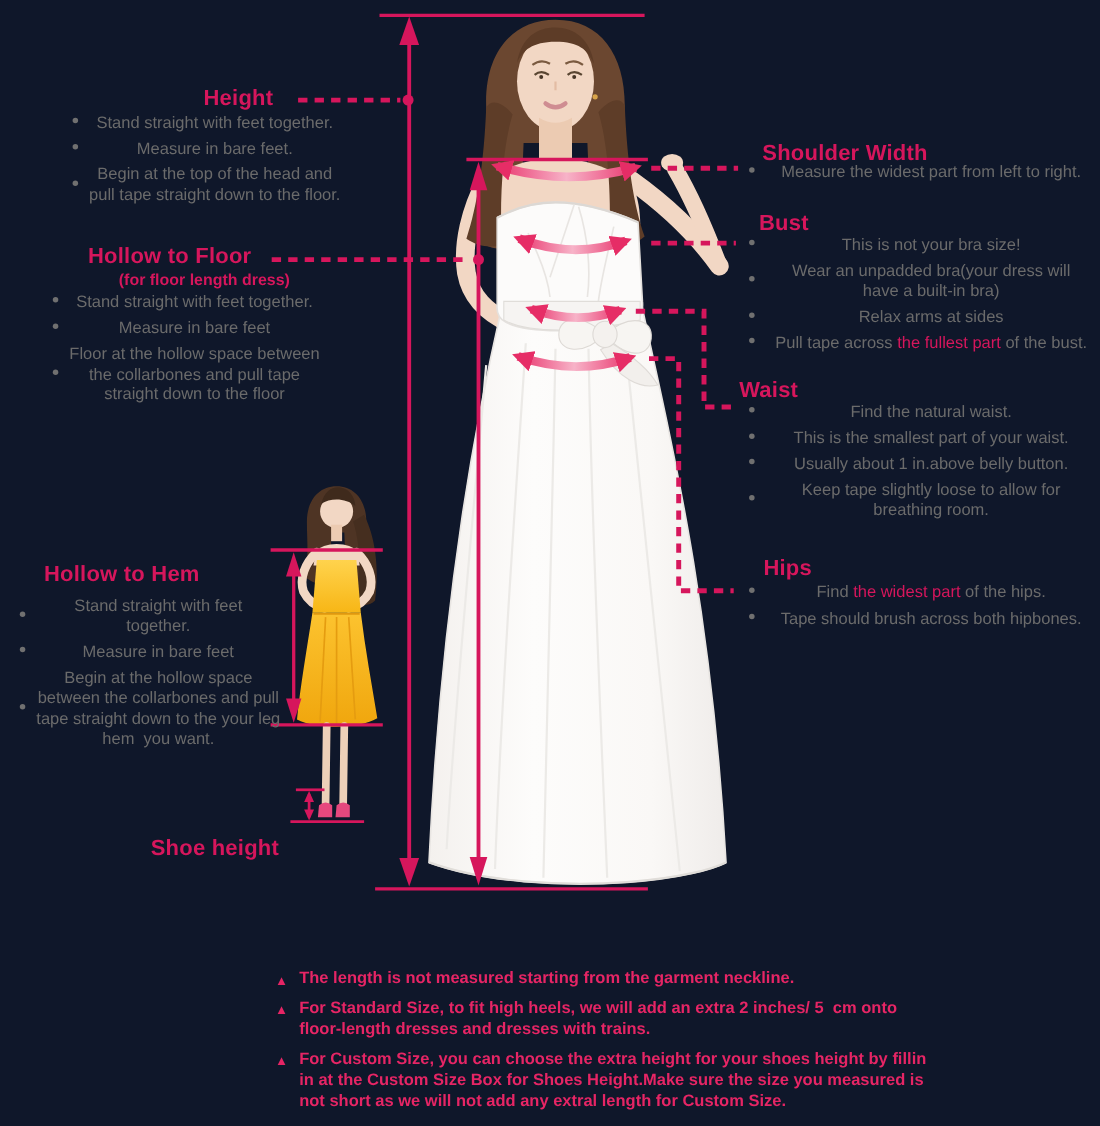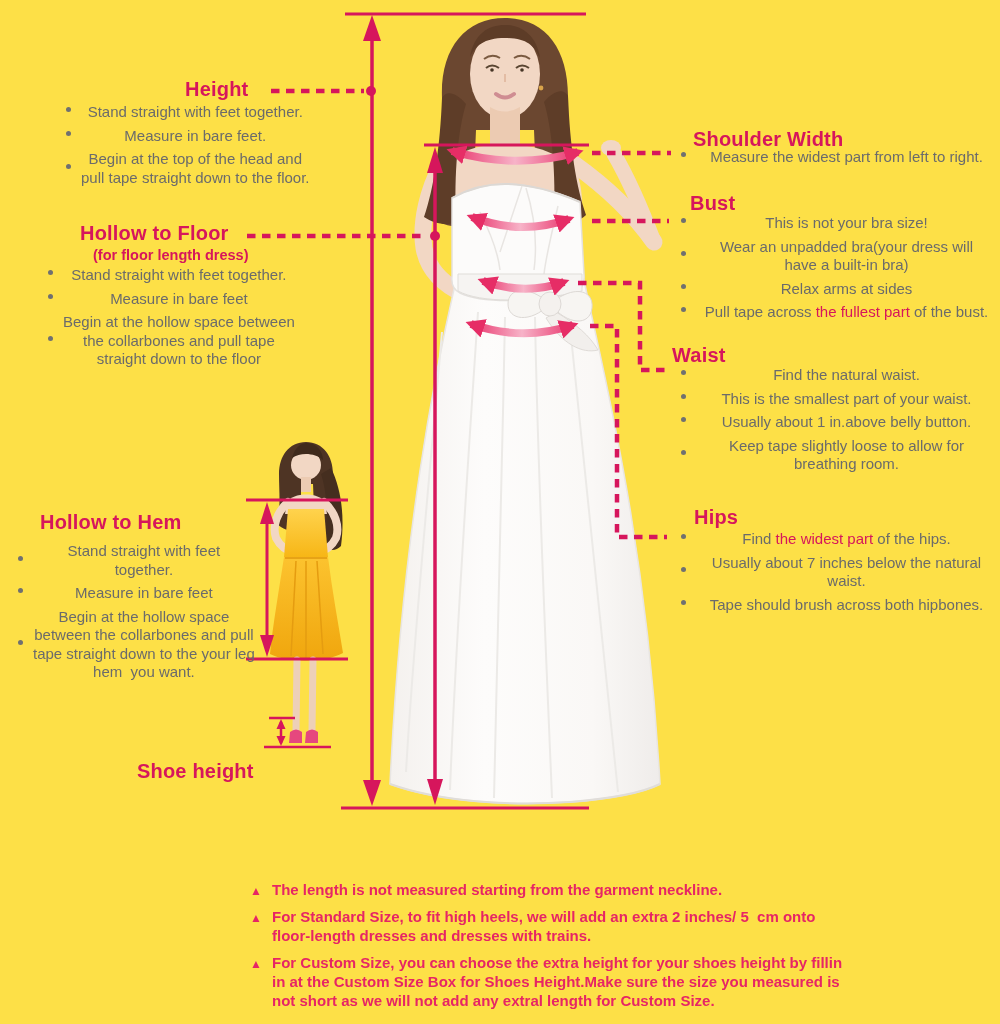--- a/index.html
+++ b/index.html
@@ -2,30 +2,30 @@
 <html style="--accent: #d6165c; --note: #e62565; --body: #6b6b6b;"><head>
 <meta charset="utf-8">
 <style>
   :root{
     --accent:#d6165c;
     --note:#e62565;
     --body:#6b6b6b;
   }
   html,body{margin:0;padding:0;background:#fff;}
   #screen{
-    position:relative;width:1000px;height:1024px;background:#fde047;overflow:hidden;
+    position:relative;width:1000px;height:1024px;background:#0f172a;overflow:hidden;
     font-family:"Liberation Sans", sans-serif;
   }
   .sec-title{
     position:absolute;font-size:20px;font-weight:bold;color:var(--accent);
     line-height:22px;white-space:nowrap;letter-spacing:.2px;
   }
   .sec-sub{
     position:absolute;font-size:14.5px;font-weight:bold;color:var(--accent);
-    line-height:16px;white-space:nowrap;
+    line-height:16px;white-space:nowrap;margin-left:15px;
   }
   ul.bullets{
     position:absolute;list-style:none;margin:0;padding:0;
     font-size:15px;color:var(--body);text-align:center;
   }
   ul.bullets li{
     position:relative;padding-left:19px;margin-bottom:5px;
     line-height:18.5px;white-space:pre-wrap;
   }
   ul.bullets li::before{
@@ -216,21 +216,21 @@
       <li>Measure in bare feet.</li>
       <li>Begin at the top of the head and
 pull tape straight down to the floor.</li>
     </ul>
 
   <div class="sec-title txt" style="left:80px;top:222px">Hollow to Floor</div>
   <div class="sec-sub txt" style="left:93px;top:247px">(for floor length dress)</div>
   <ul class="bullets txt" style="left:44px;top:266px">
       <li>Stand straight with feet together.</li>
       <li>Measure in bare feet</li>
-      <li>Begin at the hollow space between
+      <li>Floor at the hollow space between
 the collarbones and pull tape
 straight down to the floor</li>
     </ul>
 
   <div class="sec-title txt" style="left:40px;top:511px">Hollow to Hem</div>
   <ul class="bullets txt" style="left:14px;top:542px">
       <li>Stand straight with feet
 together.</li>
       <li>Measure in bare feet</li>
       <li>Begin at the hollow space
@@ -260,22 +260,20 @@
       <li>Find the natural waist.</li>
       <li>This is the smallest part of your waist.</li>
       <li>Usually about 1 in.above belly button.</li>
       <li>Keep tape slightly loose to allow for
 breathing room.</li>
     </ul>
 
   <div class="sec-title txt" style="left:694px;top:506px">Hips</div>
   <ul class="bullets txt" style="left:677px;top:530px;width:320px">
       <li>Find <span class="hl">the widest part</span> of the hips.</li>
-      <li>Usually about 7 inches below the natural
-waist.</li>
       <li>Tape should brush across both hipbones.</li>
     </ul>
 
   <ol class="notes txt" style="left:238px;top:868px;width:620px">
       <li>The length is not measured starting from the garment neckline.</li>
       <li>For Standard Size, to fit high heels, we will add an extra 2 inches/ 5  cm onto
 floor-length dresses and dresses with trains.</li>
       <li>For Custom Size, you can choose the extra height for your shoes height by fillin
 in at the Custom Size Box for Shoes Height.Make sure the size you measured is
 not short as we will not add any extral length for Custom Size.</li>

